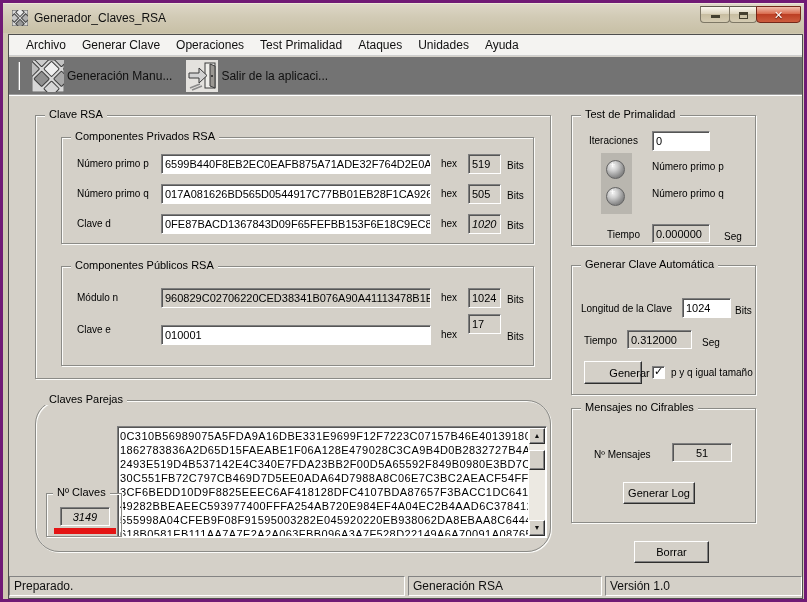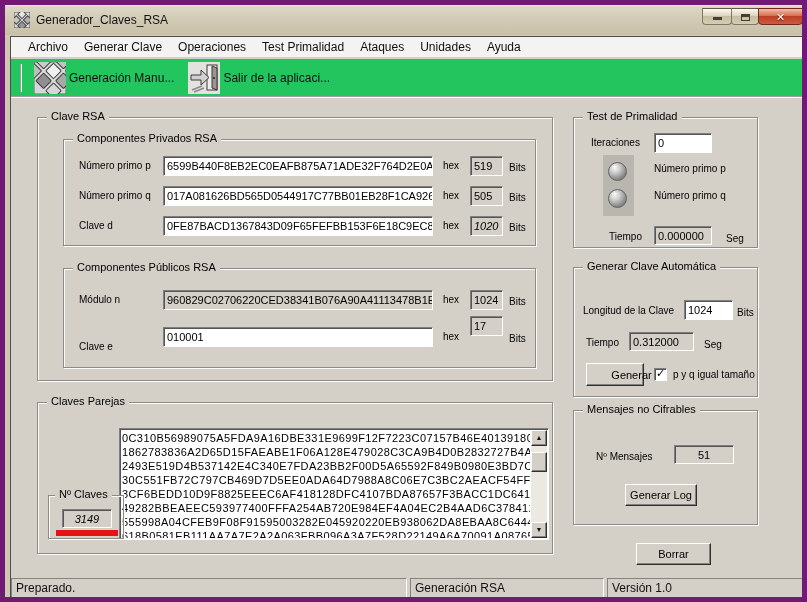--- a/index.html
+++ b/index.html
@@ -1,20 +1,20 @@
 <!DOCTYPE html>
 <html><head>
 <meta charset="utf-8">
 <style>
   * { margin:0; padding:0; box-sizing:border-box; }
   html,body { background:#888; }
   body { font-family:"Liberation Sans","DejaVu Sans",sans-serif; }
 
   .window { position:relative; width:807px; height:602px; background:#cfc8b2;
-            border:5px solid #701a75; overflow:hidden; }
+            border:3px solid #701a75; overflow:hidden; }
 
   
   .titlebar { position:absolute; left:0; top:0; width:805px; height:30px;
               background:linear-gradient(180deg,#ded8c8 0%,#d2cbb6 45%,#c8c0a6 100%);
               box-shadow: inset 0 1px 0 #ece7d8; }
   .title-icon { position:absolute; left:9px; top:7px; width:16px; height:16px; }
   .title-text { position:absolute; left:31px; top:8px; font-size:12px; color:#101010; }
   .winbtns { position:absolute; top:3px; right:7px; height:17px; display:flex; }
   .winbtn { height:17px; border:1px solid #7e7866; border-top:1px solid #5f5a4b;
             border-radius:0 0 4px 4px; position:relative;
@@ -30,21 +30,21 @@
                  font-size:11px; font-weight:bold; text-shadow:0 1px 1px #5d1505; }
 
   
   .client { position:absolute; left:5px; top:31px; width:795px; height:565px;
             border:1px solid #4e4e4e; background:#d4d0c8; }
 
   .menubar { position:absolute; left:0; top:0; width:793px; height:21px; background:#f4f3f1;
              border-bottom:1px solid #cfcfcf; display:flex; align-items:center; padding-left:9px; }
   .menu-item { font-size:12px; color:#101010; padding:2px 8px; }
 
-  .toolbar { position:absolute; left:0; top:22px; width:793px; height:38px; background:#22c55e;
+  .toolbar { position:absolute; left:0; top:22px; width:793px; height:38px; background:#737373;
              border-bottom:1px solid #9e9e9e; box-shadow:0 1px 0 #ffffff; display:flex; align-items:center; }
   .tb-grip { width:2px; height:28px; margin-left:9px; border-left:1px solid #9e9e9e; border-right:1px solid #fff; }
   .tb-btn { display:flex; align-items:center; margin-left:10px; padding:1px 2px; }
   .tb-btn .tb-icon { width:32px; height:32px; margin-right:3px; }
   .tb-label { font-size:12px; color:#101010; }
 
   
   .group { position:absolute; border:1px solid #8b8b87;
            box-shadow:1px 1px 0 #fcfcfa, inset 1px 1px 0 #fcfcfa; }
   .legend { position:absolute; top:-8px; left:9px; background:#d4d0c8; padding:0 4px;
@@ -192,29 +192,29 @@
 
       <div class="group" style="left:25px; top:150px; width:473px; height:100px;">
         <span class="legend">Componentes Públicos RSA</span>
 
         <span class="lbl" style="left:15px; top:25px;">Módulo n</span>
         <div class="tfield sunken readonly" style="left:99px; top:21px; width:270px;">960829C02706220CED38341B076A90A41113478B1E8</div>
         <span class="lbl" style="left:379px; top:25px;">hex</span>
         <div class="tfield sunken readonly" style="left:406px; top:21px; width:33px;">1024</div>
         <span class="lbl" style="left:445px; top:27px;">Bits</span>
 
-        <span class="lbl" style="left:15px; top:72px;">Clave e</span>
+        <span class="lbl" style="left:15px; top:57px;">Clave e</span>
         <div class="tfield sunken" style="left:99px; top:58px; width:270px;">010001</div>
         <span class="lbl" style="left:379px; top:62px;">hex</span>
         <div class="tfield sunken readonly" style="left:406px; top:47px; width:33px;">17</div>
         <span class="lbl" style="left:445px; top:64px;">Bits</span>
       </div>
     </div>
 
-    <div class="group" style="left:26px; top:365px; width:516px; height:152px;">
+    <div class="group" style="left:26px; top:365px; width:516px; height:152px;border-radius:24px;">
       <span class="legend">Claves Parejas</span>
 
       <div class="pairsbox sunken" style="left:81px; top:25px; width:430px; height:112px;">
         <div class="pairs-content">
           <div class="pairs-line">0C310B56989075A5FDA9A16DBE331E9699F12F7223C07157B46E40139180383</div>
           <div class="pairs-line">1862783836A2D65D15FAEABE1F06A128E479028C3CA9B4D0B2832727B4A0F7</div>
           <div class="pairs-line">2493E519D4B537142E4C340E7FDA23BB2F00D5A65592F849B0980E3BD7C1B7</div>
           <div class="pairs-line">30C551FB72C797CB469D7D5EE0ADA64D7988A8C06E7C3BC2AEACF54FFAE27</div>
           <div class="pairs-line">3CF6BEDD10D9F8825EEEC6AF418128DFC4107BDA87657F3BACC1DC641E03</div>
           <div class="pairs-line">49282BBEAEEC593977400FFFA254AB720E984EF4A04EC2B4AAD6C3784123F8</div>

